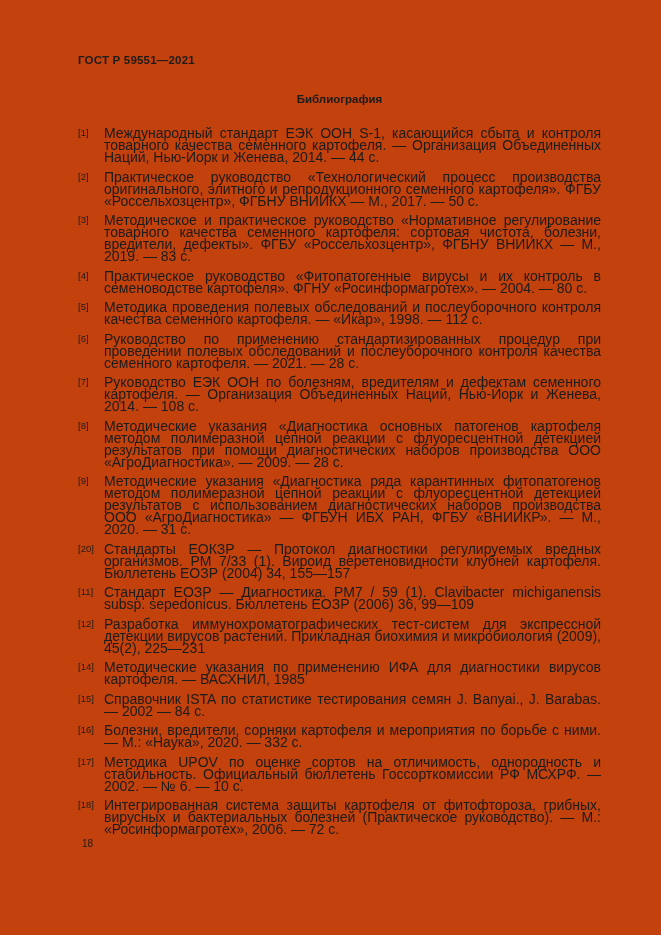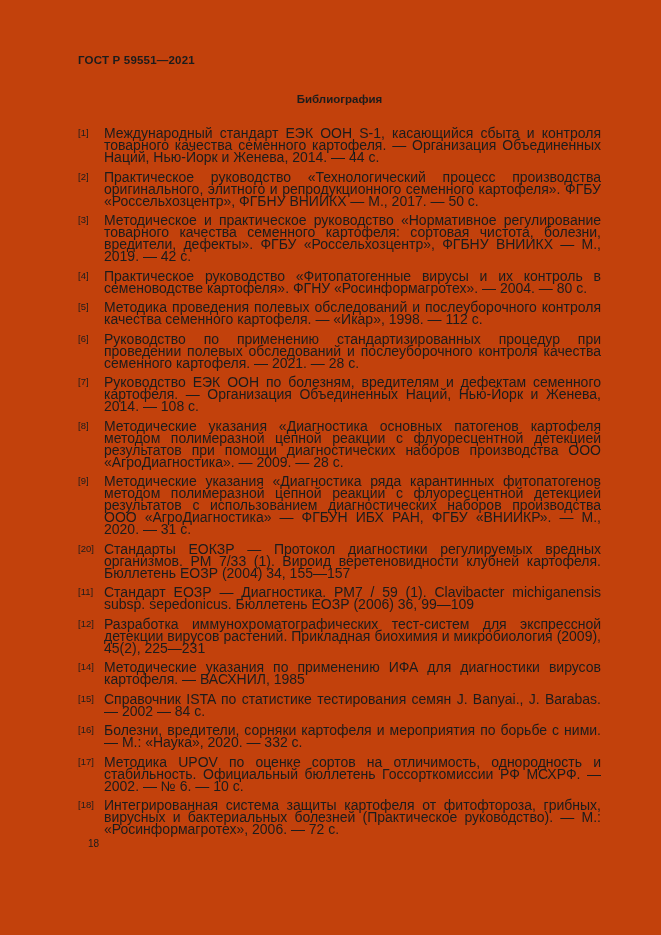--- a/index.html
+++ b/index.html
@@ -47,21 +47,21 @@
     line-height: 12px;
   }
   .ref-text {
     flex: 1;
     font-size: 14px;
     line-height: 12px;
     text-align: justify;
   }
   .page-number {
     position: absolute;
-    left: 88px;
+    left: 82px;
     top: 838px;
     font-size: 10px;
   }
 </style>
 </head>
 <body>
 
 <div class="page">
   <div class="content">
 
@@ -73,21 +73,21 @@
       <div class="ref">
         <span class="ref-num">[1]</span>
         <div class="ref-text">Международный стандарт ЕЭК ООН S-1, касающийся сбыта и контроля товарного качества семенного картофеля. — Организация Объединенных Наций, Нью-Йорк и Женева, 2014. — 44 с.</div>
       </div>
       <div class="ref">
         <span class="ref-num">[2]</span>
         <div class="ref-text">Практическое руководство «Технологический процесс производства оригинального, элитного и репродукционного семенного картофеля». ФГБУ «Россельхозцентр», ФГБНУ ВНИИКХ — М., 2017. — 50 с.</div>
       </div>
       <div class="ref">
         <span class="ref-num">[3]</span>
-        <div class="ref-text">Методическое и практическое руководство «Нормативное регулирование товарного качества семенного картофеля: сортовая чистота, болезни, вредители, дефекты». ФГБУ «Россельхозцентр», ФГБНУ ВНИИКХ — М., 2019. — 42 с.</div>
+        <div class="ref-text">Методическое и практическое руководство «Нормативное регулирование товарного качества семенного картофеля: сортовая чистота, болезни, вредители, дефекты». ФГБУ «Россельхозцентр», ФГБНУ ВНИИКХ — М., 2019. — 83 с.</div>
       </div>
       <div class="ref">
         <span class="ref-num">[4]</span>
         <div class="ref-text">Практическое руководство «Фитопатогенные вирусы и их контроль в семеноводстве картофеля». ФГНУ «Росинформагротех». — 2004. — 80 с.</div>
       </div>
       <div class="ref">
         <span class="ref-num">[5]</span>
         <div class="ref-text">Методика проведения полевых обследований и послеуборочного контроля качества семенного картофеля. — «Икар», 1998. — 112 с.</div>
       </div>
       <div class="ref">

